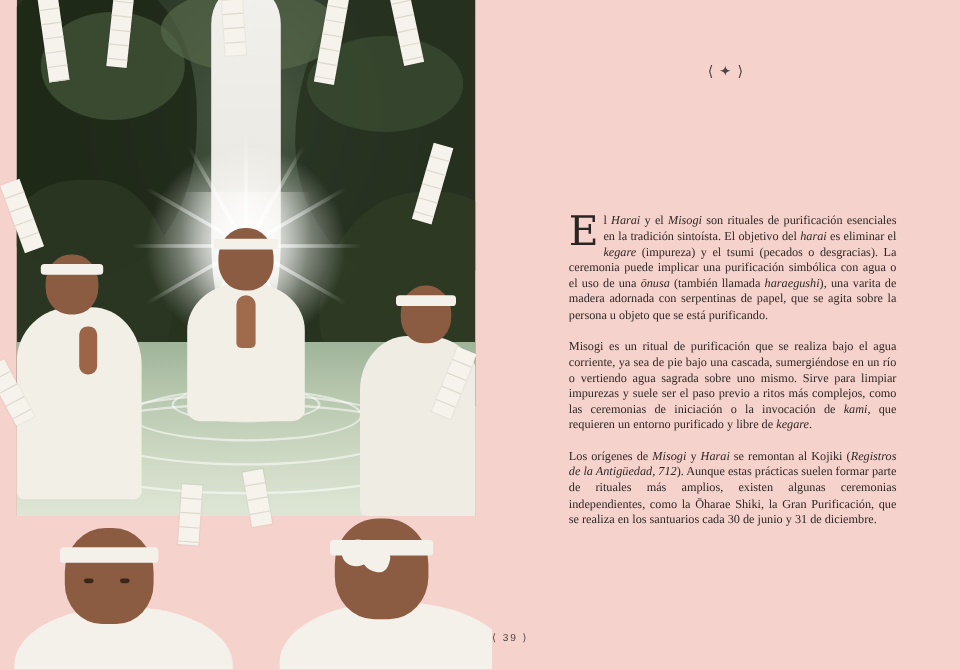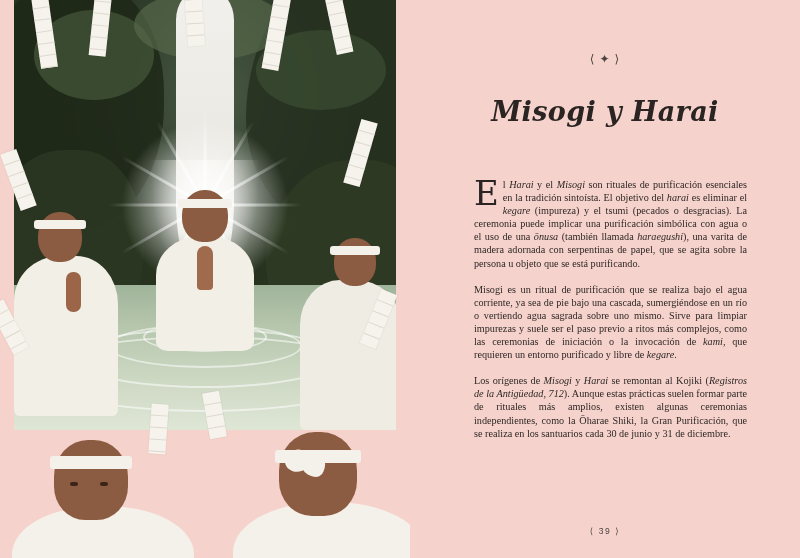--- a/index.html
+++ b/index.html
@@ -284,21 +284,20 @@
     font-family: "DejaVu Serif", serif;
     font-size: 34px;
     line-height: 26px;
     padding: 2px 4px 0 0;
     color: #2a2522;
   }
   .page-number {
     position: absolute;
     bottom: 22px;
     left: 0; right: 0;
-    text-align: center;
     font-family: "Liberation Sans", sans-serif;
     font-size: 8.5px;
     letter-spacing: 1.6px;
     color: #4b4440;
   }
   i.it { font-style: italic; }
 </style>
 </head>
 <body>
 
@@ -449,21 +448,20 @@
       <div class="shoulders"></div>
       <div class="head">
           <div class="hairband"></div>
           <div class="bow"></div>
         </div>
     </div>
   </div>
 
   <div class="page-right">
     <div class="ornament">⟨ ✦ ⟩</div>
-    <h1 class="chapter-title">Misogi y Harai</h1>
 
     <div class="body-col">
       <p class="para first">El <i class="it">Harai</i> y el <i class="it">Misogi</i> son rituales de purificación esenciales en la tradición sintoísta. El objetivo del <i class="it">harai</i> es eliminar el <i class="it">kegare</i> (impureza) y el tsumi (pecados o desgracias). La ceremonia puede implicar una purificación simbólica con agua o el uso de una <i class="it">ōnusa</i> (también llamada <i class="it">haraegushi</i>), una varita de madera adornada con serpentinas de papel, que se agita sobre la persona u objeto que se está purificando.</p>
       <p class="para">Misogi es un ritual de purificación que se realiza bajo el agua corriente, ya sea de pie bajo una cascada, sumergiéndose en un río o vertiendo agua sagrada sobre uno mismo. Sirve para limpiar impurezas y suele ser el paso previo a ritos más complejos, como las ceremonias de iniciación o la invocación de <i class="it">kami</i>, que requieren un entorno purificado y libre de <i class="it">kegare</i>.</p>
       <p class="para">Los orígenes de <i class="it">Misogi</i> y <i class="it">Harai</i> se remontan al Kojiki (<i class="it">Registros de la Antigüedad, 712</i>). Aunque estas prácticas suelen formar parte de rituales más amplios, existen algunas ceremonias independientes, como la Ōharae Shiki, la Gran Purificación, que se realiza en los santuarios cada 30 de junio y 31 de diciembre.</p>
     </div>
 
     <div class="page-number">⟨  39  ⟩</div>
   </div>
 

